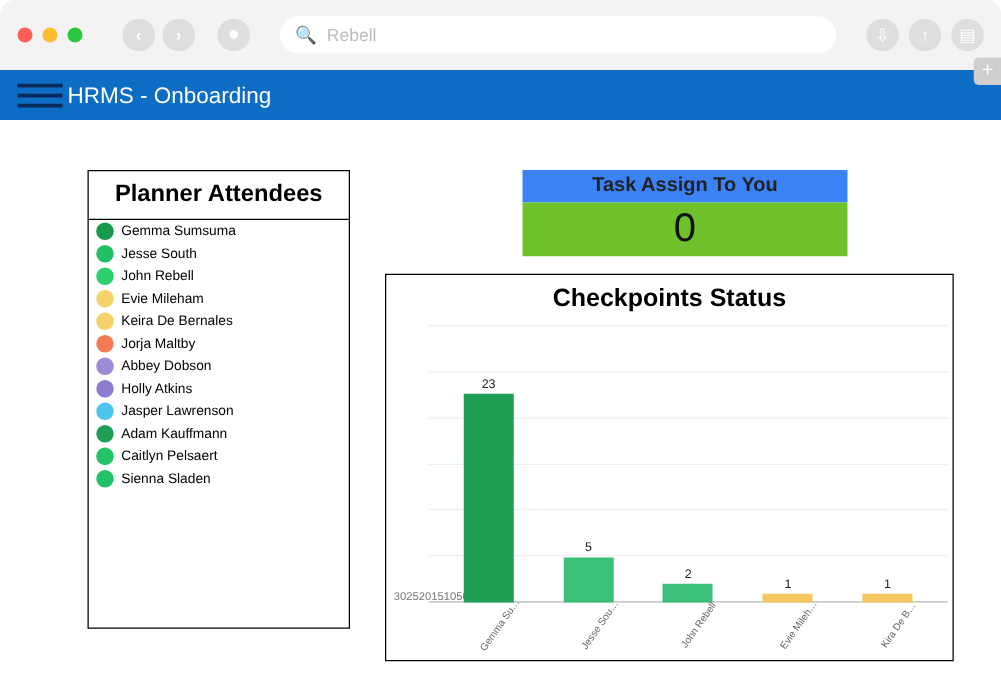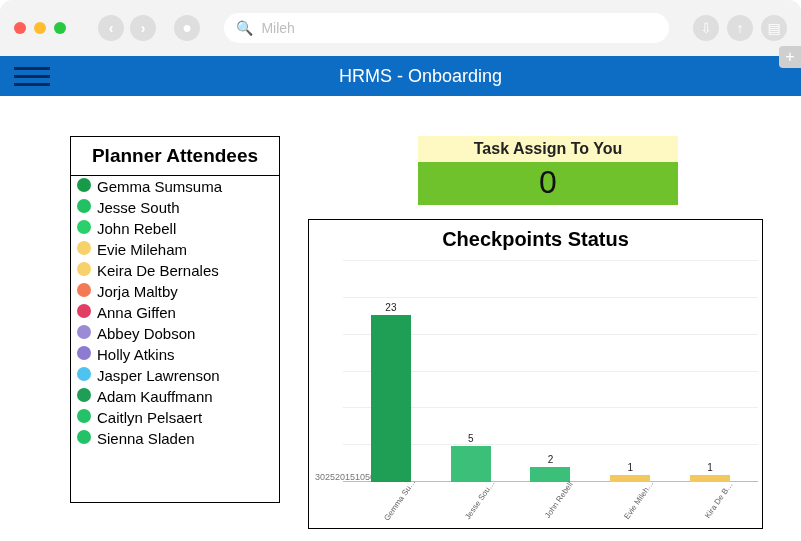--- a/index.html
+++ b/index.html
@@ -18,40 +18,40 @@
   .shield-btn { width:26px; height:26px; border-radius:50%; background:#dedede; margin-left:6px; display:flex;align-items:center;justify-content:center;color:#fff;}
   .addr-bar { flex:1; height:30px; background:#fff; border-radius:15px; margin:0 12px; display:flex; align-items:center; padding:0 12px; color:#bdbdbd; font-size:14px; }
   .addr-bar .mag { margin-right:8px; color:#c8c8c8; }
   .right-btns { display:flex; gap:8px; }
   .new-tab { position:absolute; right:0; bottom:-12px; width:22px; height:22px; background:#cfcfcf; border-radius:4px 0 0 4px; display:flex;align-items:center;justify-content:center;color:#fff;font-size:16px;}
 
   
   .app-header { height:40px; background:#0d6cc4; display:flex; align-items:center; color:#fff; font-size:18px; padding:0 14px; }
   .hamburger { width:40px; display:flex; flex-direction:column; gap:5px; cursor:pointer;}
   .hamburger span { display:block; height:3px; width:36px; background:#0a2a5c; }
-  .app-title { flex:1; text-align:center; font-weight:400; }
+  .app-title { flex:1; text-align:left; font-weight:400; }
 
   
   .content { display:flex; padding:40px 28px 0 70px; gap:28px; }
   .left-col { width:210px; }
   .right-col { flex:1; display:flex; flex-direction:column; gap:14px; padding-right:10px; }
 
   
   .panel { border:1px solid #000; }
   .panel-title { text-align:center; font-weight:bold; font-size:19px; padding:8px 4px; border-bottom:1px solid #000; }
   .attendee-list { height:326px; overflow-y:auto; position:relative; }
   .attendee-list::-webkit-scrollbar { width:10px; }
   .attendee-list::-webkit-scrollbar-thumb { background:#c9c9c9; border-radius:4px; }
   .attendee-list::-webkit-scrollbar-track { background:#f1f1f1; }
-  .attendee-item { display:flex; gap:6px; padding:2px 6px; font-size:15px; }
+  .attendee-item { display:flex; align-items:center; gap:6px; padding:2px 6px; font-size:11px; }
   .dot { width:14px; height:14px; border-radius:50%; flex-shrink:0; }
 
   
   .task-widget { width:260px; margin:0 auto 0 110px; }
-  .task-header { background:#fef9c3; text-align:center; font-weight:bold; font-size:16px; padding:4px 0; color:#222; }
+  .task-header { background:#3b82f6; text-align:center; font-weight:bold; font-size:16px; padding:4px 0; color:#222; }
   .task-value { background:#6fc22b; text-align:center; font-size:32px; font-weight:500; color:#111; padding:2px 0 4px 0; }
 
   
   .chart-panel { border:1px solid #000; height:310px; display:flex; flex-direction:column; }
   .chart-title { text-align:center; font-weight:bold; font-size:20px; padding:8px 0 4px 0; }
   .chart-body { flex:1; display:flex; padding:6px 4px 0 6px; overflow:hidden; }
   .y-axis { width:28px; display:flex; justify-content:space-between; align-items:flex-end; font-size:9px; color:#777; padding-bottom:46px; padding-top:2px;}
   .plot-area { flex:1; position:relative; }
   .grid { position:absolute; left:0; right:0; top:0; bottom:46px; }
   .grid-line { position:absolute; left:0; right:0; height:1px; background:#eee; }
@@ -78,21 +78,21 @@
       </div>
     <div class="circ-btn">
         <span class="chev">›</span>
       </div>
   </div>
   <div class="shield-btn">
       <span>●</span>
     </div>
   <div class="addr-bar">
     <span class="mag">🔍</span>
-    <span>Mileh</span>
+    <span>Rebell</span>
   </div>
   <div class="right-btns">
     <div class="circ-btn">
         <span>⇩</span>
       </div>
     <div class="circ-btn">
         <span>↑</span>
       </div>
     <div class="circ-btn">
         <span>▤</span>
@@ -134,24 +134,20 @@
             <span class="dot" style="background: rgb(247, 210, 106);"></span>
             <span>Evie Mileham</span>
           </div>
           <div class="attendee-item">
             <span class="dot" style="background: rgb(247, 210, 106);"></span>
             <span>Keira De Bernales</span>
           </div>
           <div class="attendee-item">
             <span class="dot" style="background: rgb(244, 122, 85);"></span>
             <span>Jorja Maltby</span>
-          </div>
-          <div class="attendee-item">
-            <span class="dot" style="background: rgb(226, 61, 99);"></span>
-            <span>Anna Giffen</span>
           </div>
           <div class="attendee-item">
             <span class="dot" style="background: rgb(155, 139, 214);"></span>
             <span>Abbey Dobson</span>
           </div>
           <div class="attendee-item">
             <span class="dot" style="background: rgb(141, 123, 209);"></span>
             <span>Holly Atkins</span>
           </div>
           <div class="attendee-item">

